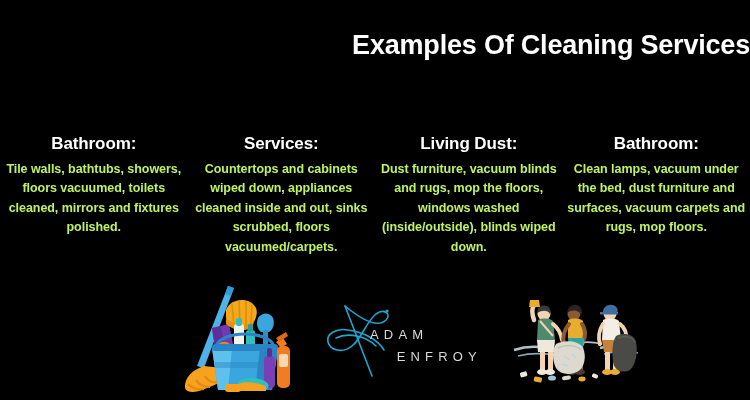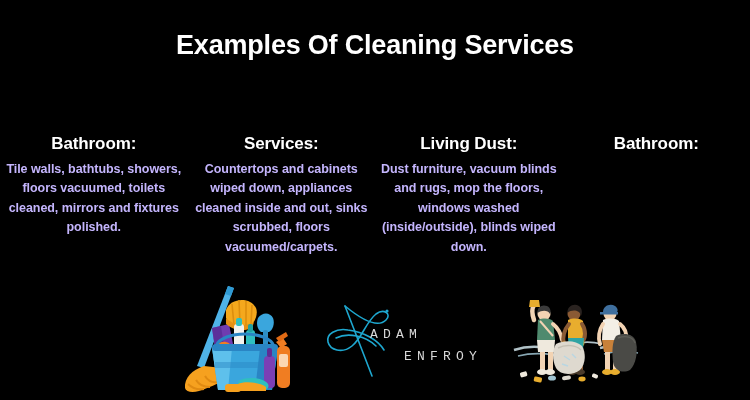--- a/index.html
+++ b/index.html
@@ -17,21 +17,21 @@
     font-family: "Liberation Sans", "DejaVu Sans", sans-serif;
     -webkit-font-smoothing: antialiased;
   }
 
   
   .title {
     position: absolute;
     top: 28px;
     left: 0;
     width: 750px;
-    text-align: center;
+    text-align: right;
     color: #ffffff;
     font-size: 27px;
     font-weight: bold;
     letter-spacing: -0.2px;
     line-height: 34px;
   }
 
   
   .columns {
     position: absolute;
@@ -51,21 +51,21 @@
   }
   .col-heading {
     color: #ffffff;
     font-size: 17px;
     font-weight: bold;
     line-height: 22px;
     margin: 0 0 5px 0;
     letter-spacing: -0.1px;
   }
   .col-body {
-    color: #c4b5fd;
+    color: #bef264;
     font-size: 12.5px;
     font-weight: bold;
     line-height: 19.4px;
     letter-spacing: -0.05px;
     margin: 0;
   }
 
   
   .media-strip {
     position: absolute;
@@ -105,21 +105,20 @@
     position: absolute;
     left: 48px;
     top: 26px;
     width: 112px;
     color: #d8d8d8;
     font-size: 13px;
     font-weight: normal;
     letter-spacing: 5.2px;
     line-height: 22px;
     text-align: left;
-    font-family: Liberation Mono, monospace;
   }
   .logo-word-2 { margin-left: 18px; text-align: right; }
 
   
   .volunteers {
     left: 512px;
     top: 26px;
     width: 128px;
     height: 86px;
   }
@@ -144,20 +143,21 @@
       <div class="col-body">Countertops and cabinets wiped down, appliances cleaned inside and out, sinks scrubbed, floors vacuumed/carpets.</div>
     </div>
 
     <div class="col">
       <div class="col-heading">Living Dust:</div>
       <div class="col-body">Dust furniture, vacuum blinds and rugs, mop the floors, windows washed (inside/outside), blinds wiped down.</div>
     </div>
 
     <div class="col">
       <div class="col-heading">Bathroom:</div>
+      <div class="col-body">Clean lamps, vacuum under the bed, dust furniture and surfaces, vacuum carpets and rugs, mop floors.</div>
     </div>
 
   </div>
 
   <div class="media-strip">
 
     <div class="media-item supplies">
       <svg viewBox="0 0 112 114" xmlns="http://www.w3.org/2000/svg">
 
         <path d="M46 6 L52 8 L22 88 L15 86 Z" fill="#4fb3e8"></path>

